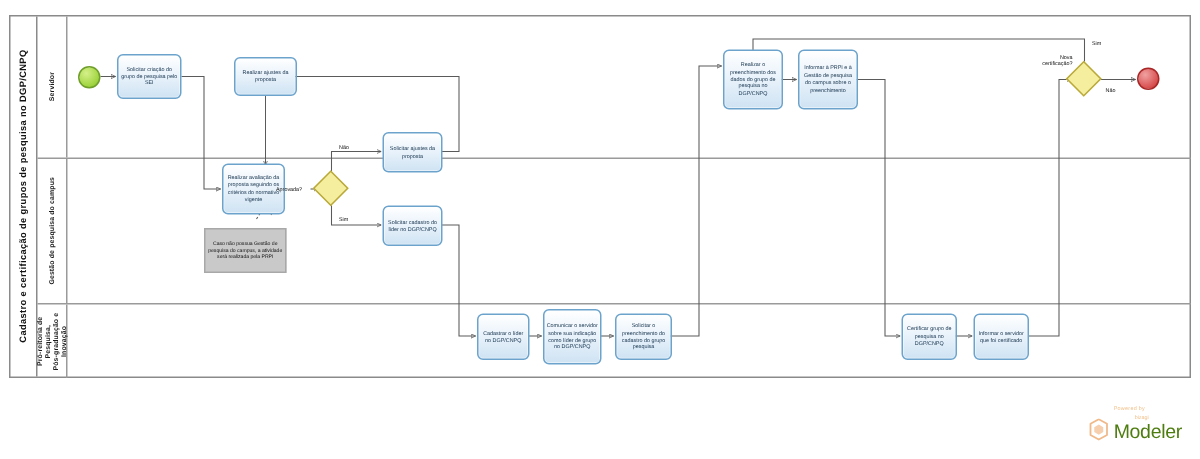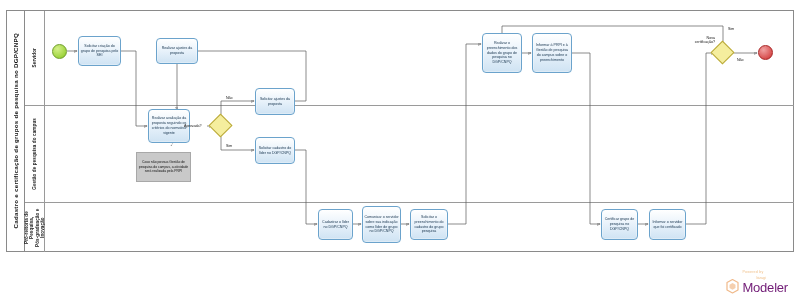--- a/index.html
+++ b/index.html
@@ -216,21 +216,21 @@
     color: #f0c08a;
   }
   .footer-logo .mark {
     width: 13px;
     height: 15px;
     position: relative;
   }
   .footer-logo .mark svg { display: block; }
   .footer-logo .modeler {
     font-size: 13px;
-    color: #701a75;
+    color: #4d7c0f;
     line-height: 1;
     letter-spacing: -0.2px;
   }
 </style>
 </head>
 <body>
 
 <div id="canvas">
 
   <div class="pool">

